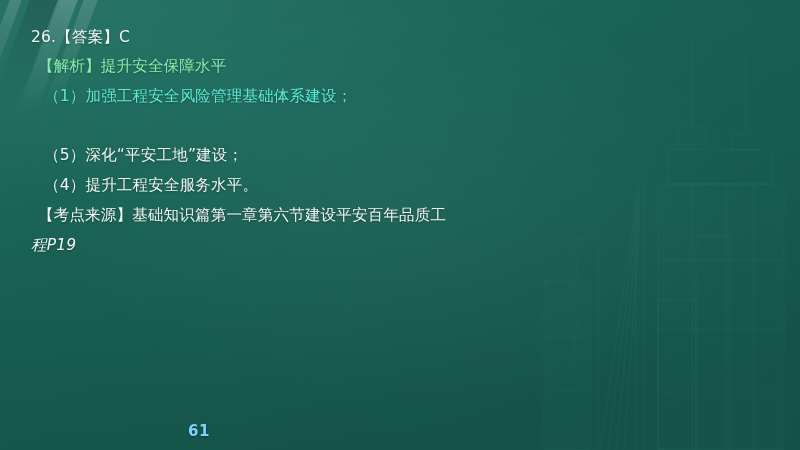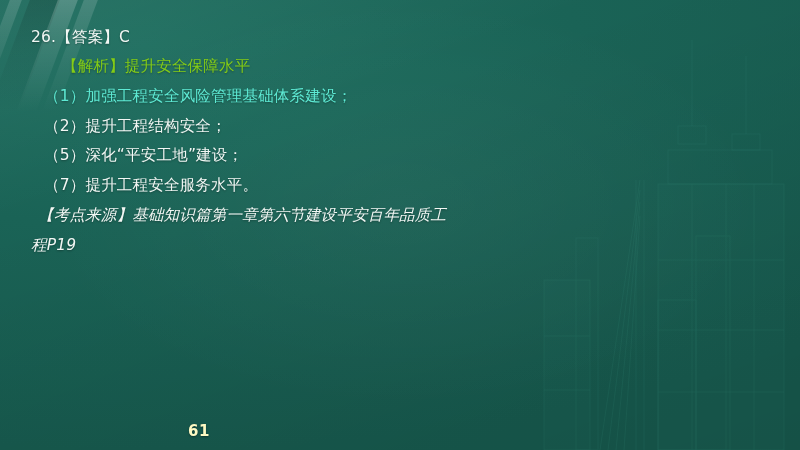--- a/index.html
+++ b/index.html
@@ -156,24 +156,23 @@
         <rect x="118" y="154" width="126" height="266"></rect>
         <rect x="4" y="250" width="46" height="170"></rect>
       </g>
     </svg>
   </div>
 
   <div class="bg-vignette"></div>
 
   <div class="content">
     <div class="line" style="left: 31px; top: 30px; font-size: 15.5px; color: rgb(242, 247, 244);">26.【答案】C</div>
-    <div class="line" style="left: 38px; top: 59px; font-size: 15.5px; color: #84cc16; margin-left: 24px;">【解析】提升安全保障水平</div>
+    <div class="line" style="left: 38px; top: 59px; font-size: 15.5px; color: #86efac;">【解析】提升安全保障水平</div>
     <div class="line" style="left: 44px; top: 89px; font-size: 15.5px; color: #5eead4;">（1）加强工程安全风险管理基础体系建设；</div>
-    <div class="line" style="left: 44px; top: 119px; font-size: 15.5px; color: rgb(242, 247, 244);">（2）提升工程结构安全；</div>
     <div class="line" style="left: 44px; top: 148px; font-size: 15.5px; color: rgb(242, 247, 244);">（5）深化“平安工地”建设；</div>
-    <div class="line" style="left: 44px; top: 178px; font-size: 15.5px; color: rgb(242, 247, 244);">（7）提升工程安全服务水平。</div>
-    <div class="line" style="left: 38px; top: 208px; font-size: 15.5px; color: rgb(242, 247, 244); font-style: italic;">【考点来源】基础知识篇第一章第六节建设平安百年品质工</div>
+    <div class="line" style="left: 44px; top: 178px; font-size: 15.5px; color: rgb(242, 247, 244);">（4）提升工程安全服务水平。</div>
+    <div class="line" style="left: 38px; top: 208px; font-size: 15.5px; color: rgb(242, 247, 244);">【考点来源】基础知识篇第一章第六节建设平安百年品质工</div>
     <div class="line" style="left: 31px; top: 238px; font-size: 15.5px; color: rgb(242, 247, 244); font-style: italic;">程P19</div>
   </div>
 
-  <div class="page-number" style="color: #fef9c3;">61</div>
+  <div class="page-number" style="color: #7dd3fc;">61</div>
 
 </div>
 
 </body></html>

